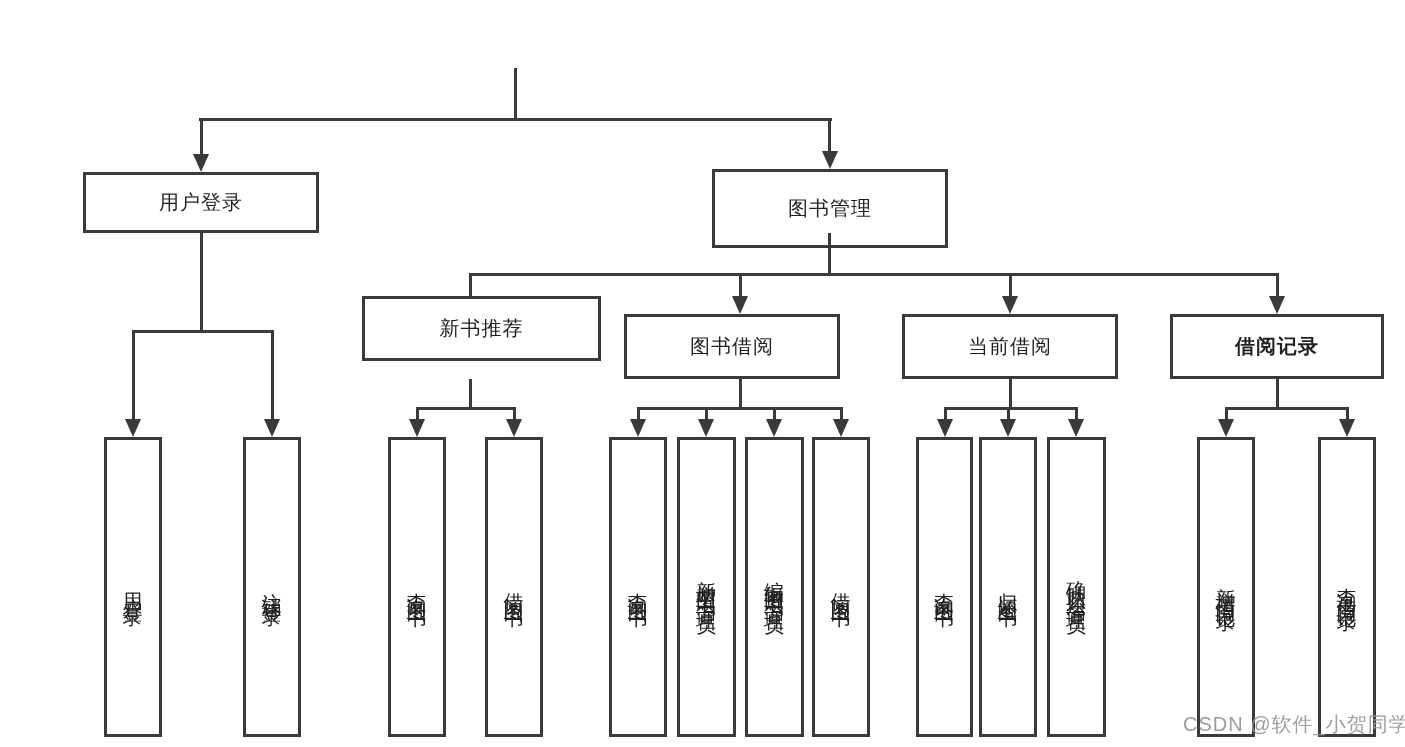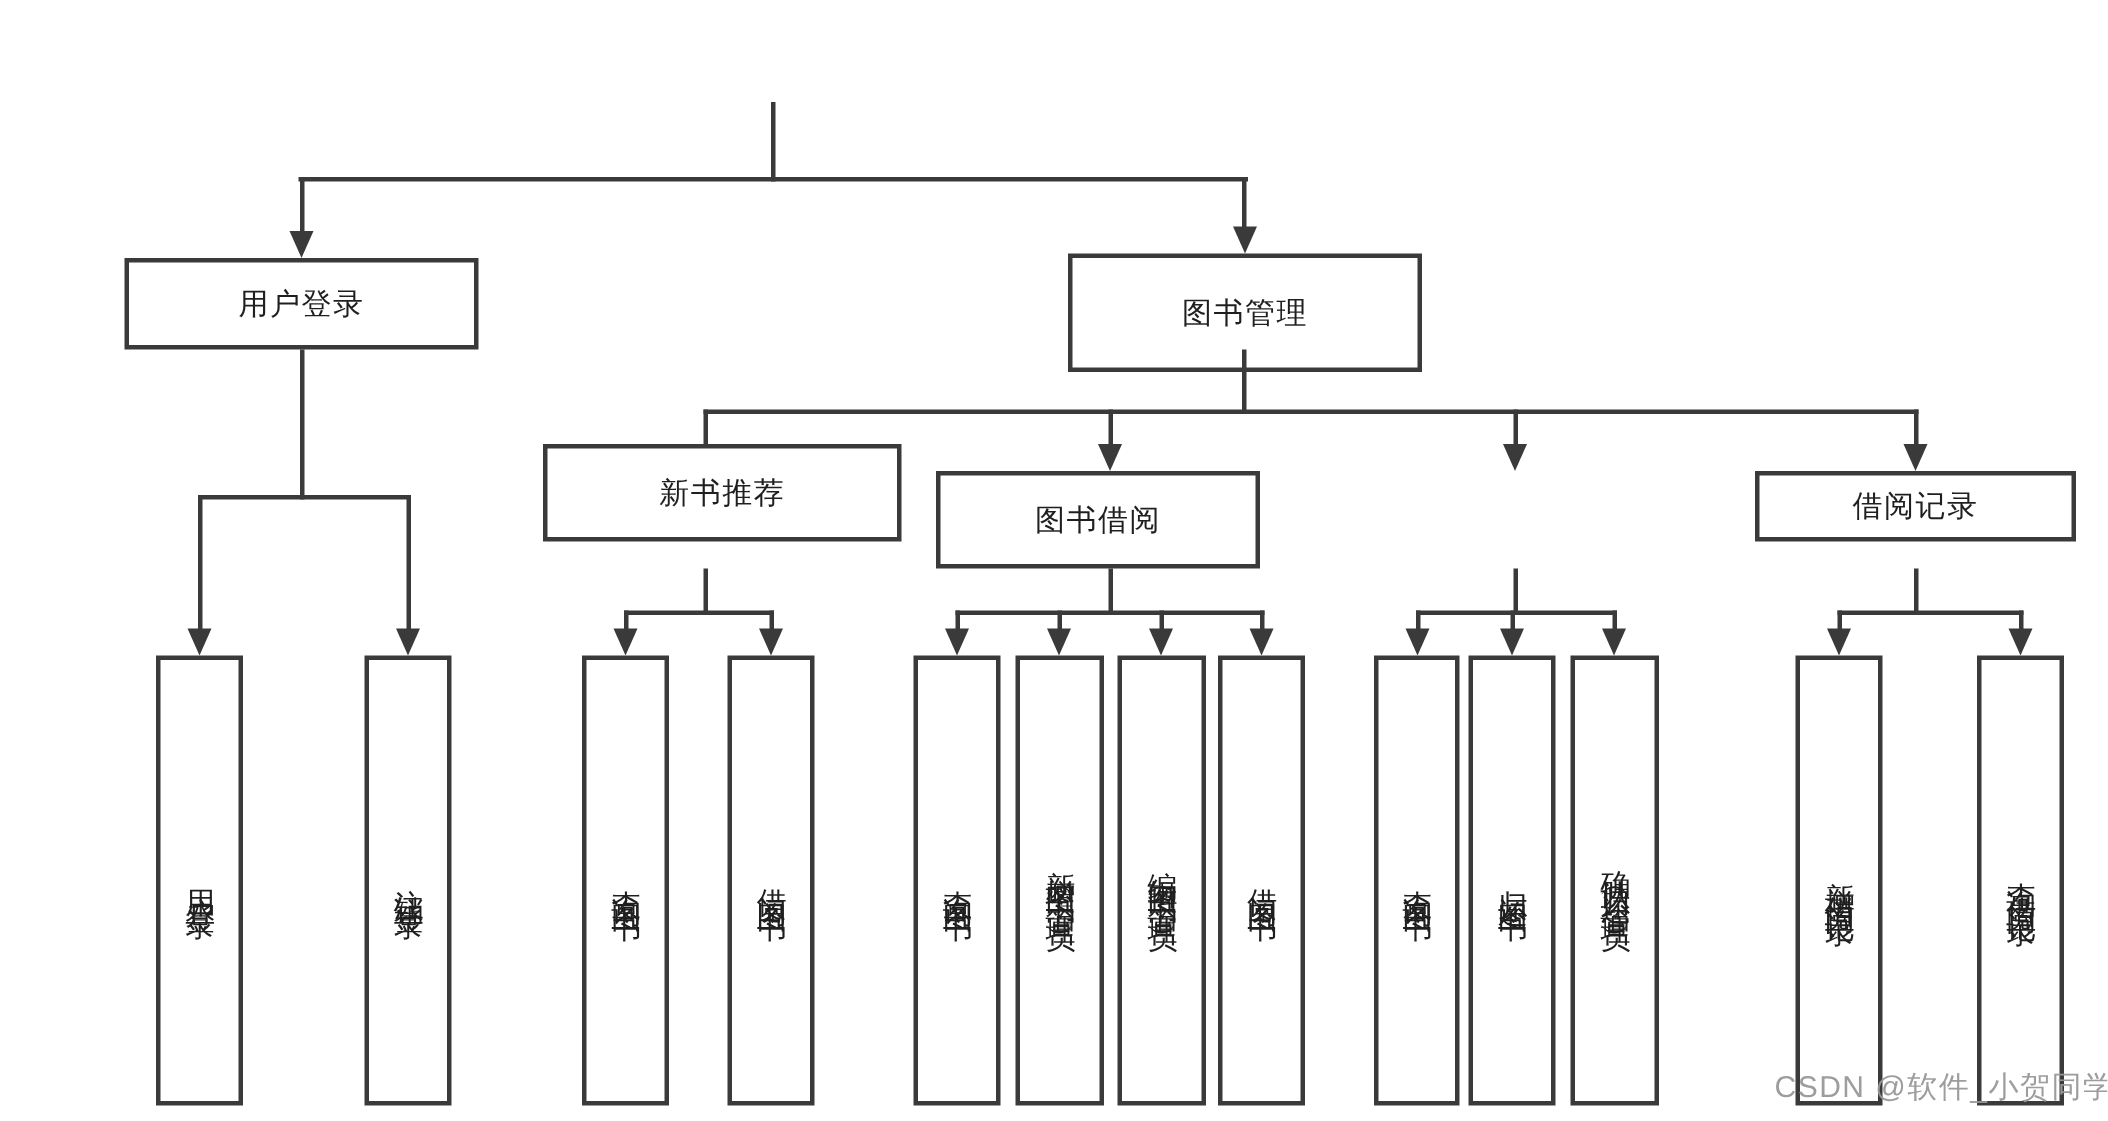--- a/index.html
+++ b/index.html
@@ -89,21 +89,24 @@
   <div class="arrow" style="left:1002px;top:296px;"></div>
   <div class="vline" style="left:1276px;top:273px;height:25px;"></div>
   <div class="arrow" style="left:1269px;top:296px;"></div>
 
   <div class="box" style="left:362px;top:296px;width:239px;height:65px;">
     <span>新书推荐</span>
   </div>
   <div class="box" style="left:624px;top:314px;width:216px;height:65px;">
     <span>图书借阅</span>
   </div>
-  <div class="box" style="left:1170px;top:314px;width:214px;height:47px;">
+  <div class="box" style="left:902px;top:314px;width:216px;height:65px;">
+    <span>当前借阅</span>
+  </div>
+  <div class="box" style="left:1170px;top:314px;width:214px;height:65px;font-weight:bold;">
     <span>借阅记录</span>
   </div>
 
   <div class="vline" style="left:469px;top:379px;height:31px;"></div>
   <div class="hline" style="left:416px;top:407px;width:100px;"></div>
   <div class="vline" style="left:416px;top:407px;height:14px;"></div>
   <div class="arrow" style="left:409px;top:419px;"></div>
   <div class="vline" style="left:513px;top:407px;height:14px;"></div>
   <div class="arrow" style="left:506px;top:419px;"></div>
 

